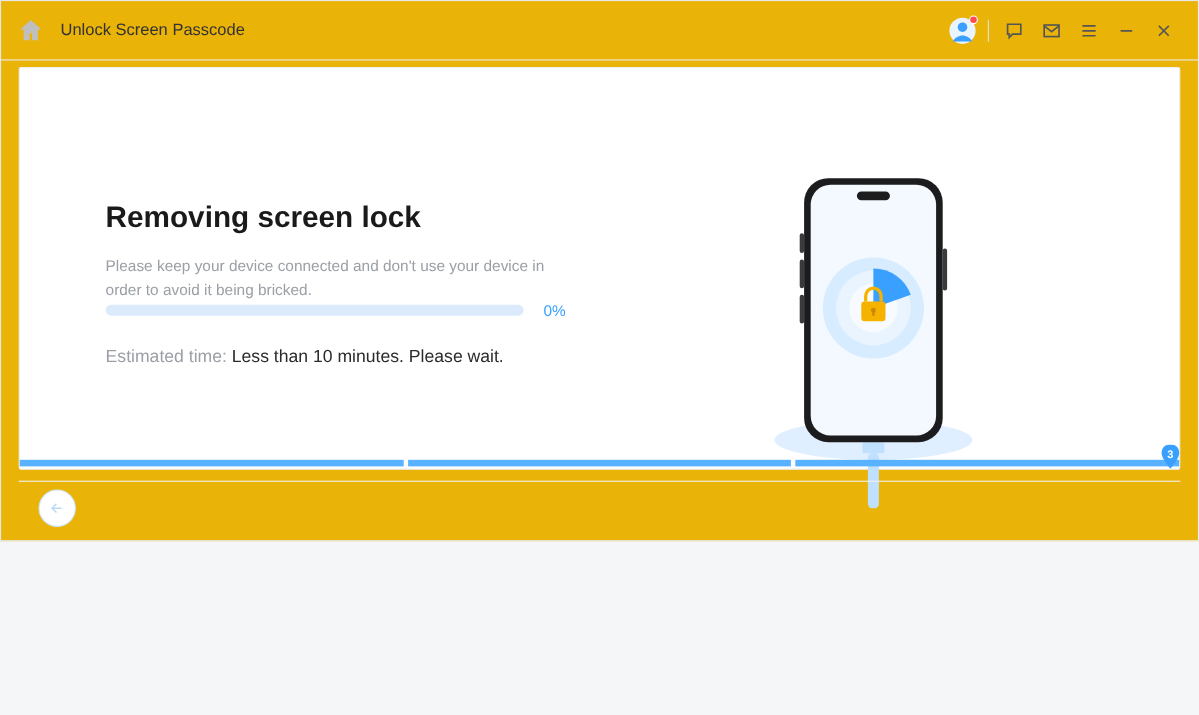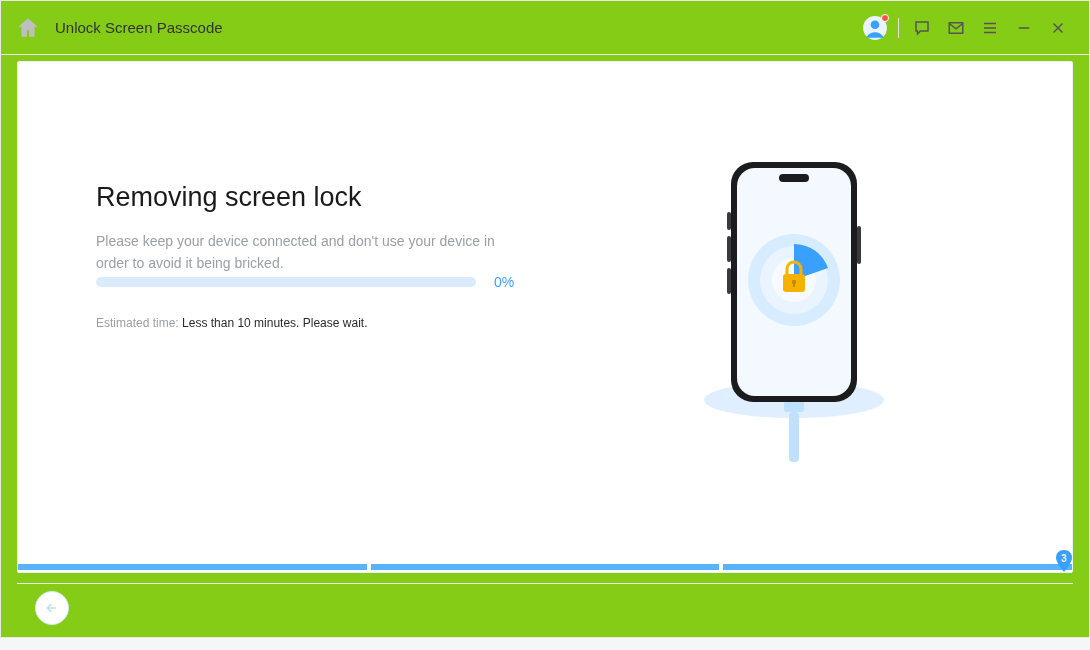--- a/index.html
+++ b/index.html
@@ -1,18 +1,18 @@
 <!DOCTYPE html>
 <html><head>
 <meta charset="utf-8">
 <style>
   * { box-sizing: border-box; margin: 0; padding: 0; }
   html, body { width: 1090px; height: 650px; font-family: "Segoe UI", Arial, sans-serif; background: #f5f6f8; }
   .app {
-    width: 1090px; height: 638px; background: #84cc16; position: relative;
+    width: 1090px; height: 492px; background: #eab308; position: relative;
     border: 1px solid #e8e8e8;
   }
   
   .titlebar {
     height: 54px; display: flex; align-items: center; padding: 0 14px;
     border-bottom: 1px solid #ececec;
   }
   .titlebar .home { width: 26px; height: 26px; color: #bfbfbf; margin-right: 14px; }
   .titlebar .title { font-size: 15px; color: #333; }
   .titlebar .spacer { flex: 1; }
@@ -26,27 +26,27 @@
   .card {
     position: absolute; left: 16px; right: 16px; top: 60px; bottom: 64px;
     background: #fff; border: 1px solid #eef0f2; border-radius: 2px;
     box-shadow: 0 0 0 rgba(0,0,0,0);
   }
   .content {
     position: absolute; left: 0; right: 0; top: 0; bottom: 12px;
     display: flex; padding: 120px 40px 0 78px;
   }
   .left { flex: 1; max-width: 460px; }
-  .heading { font-size: 27px; font-weight: 400; color: #1a1a1a; margin-bottom: 18px; }
+  .heading { font-size: 27px; font-weight: 700; color: #1a1a1a; margin-bottom: 18px; }
   .desc { font-size: 14px; color: #9aa0a6; line-height: 1.55; max-width: 400px; }
   .progress-row { display: flex; align-items: center; gap: 18px; margin-bottom: 26px; }
   .progress-track { flex: 0 0 380px; height: 10px; background: #dcebfb; border-radius: 6px; position: relative; overflow: hidden; }
   .progress-fill { position: absolute; left: 0; top: 0; bottom: 0; width: 0%; background: #3aa0ff; border-radius: 6px; }
   .progress-pct { font-size: 14px; color: #3aa0ff; }
-  .eta { font-size: 12px; color: #9aa0a6; }
+  .eta { font-size: 16px; color: #9aa0a6; }
   .eta .strong { color: #2b2b2b; }
 
   .right { flex: 1; display: flex; align-items: flex-start; justify-content: center; padding-top: 0; }
   .phone-area { position: relative; width: 210px; height: 330px; margin-top: -30px; }
 
   
   .stepbar { position: absolute; left: 0; right: 0; bottom: 0; height: 10px; display: flex; gap: 4px; }
   .step { flex: 1; background: #58b2ff; height: 6px; margin-top: 2px; }
   .step.current { position: relative; }
   .step-badge {

